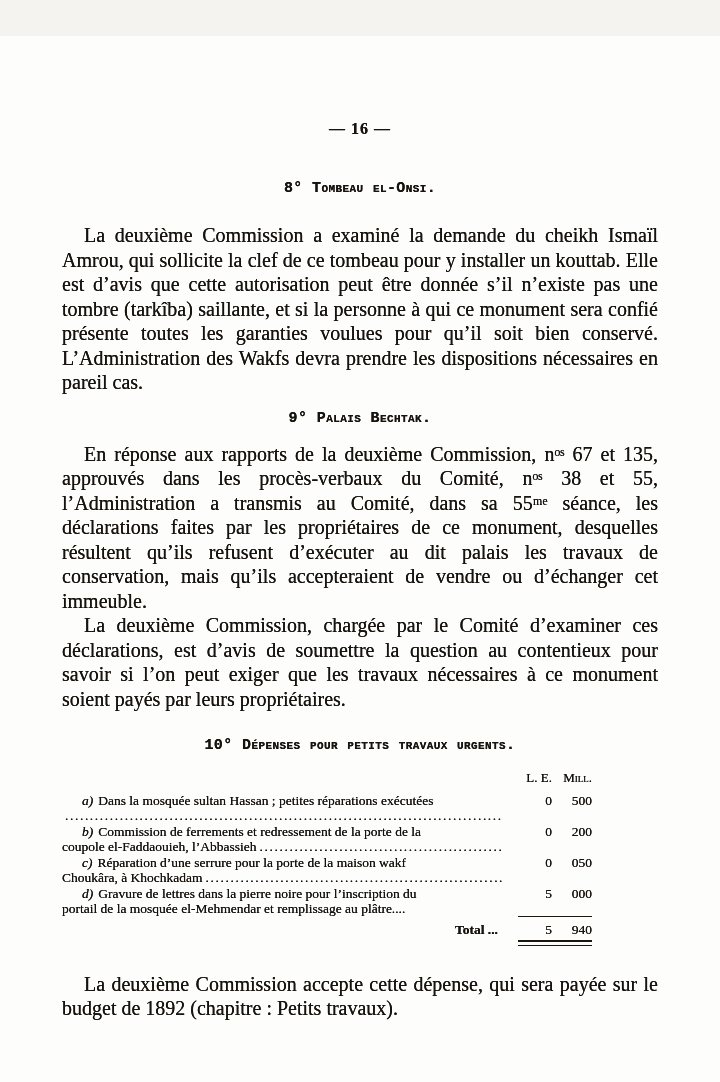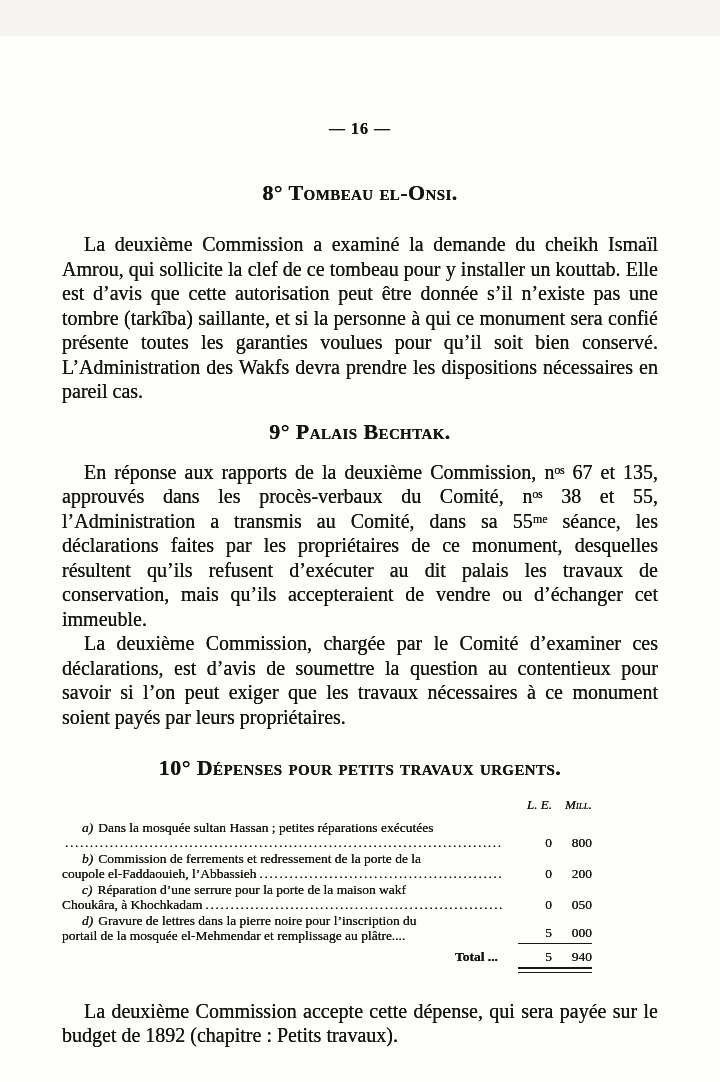--- a/index.html
+++ b/index.html
@@ -23,23 +23,24 @@
   }
   .page-number {
     text-align: center;
     font-size: 16px;
     font-weight: bold;
     letter-spacing: 1px;
   }
   .section-heading {
     text-align: center;
     font-variant: small-caps;
-    font-size: 22px;
+    font-size: 15px;
     letter-spacing: 0.4px;
     margin: 0;
+    font-family: Liberation Mono, monospace;
   }
   .h-tombeau  { margin-top: 42px; }
   .h-palais   { margin-top: 15px; }
   .h-depenses { margin-top: 26px; }
   .body-para {
     font-size: 20px;
     line-height: 24.5px;
     text-align: justify;
     text-indent: 22px;
     margin: 0;
@@ -49,27 +50,25 @@
   .p-palais-2 { margin-top: 0; }
   .p-closing  { margin-top: 26px; }
 
   
   .expense-table { margin-top: 16px; font-size: 13.5px; line-height: 15.5px; }
   .currency-header {
     display: flex; justify-content: flex-end;
     padding-right: 66px;
     margin-bottom: 7px;
     font-size: 13px;
-    font-style: italic;
   }
   .currency-header .col-le   { width: 34px; text-align: right; }
   .currency-header .col-mill { width: 40px; text-align: right; font-variant: small-caps; }
   .exp-row {
     display: flex;
-    align-items: flex-end;
     padding-right: 66px;
   }
   .desc { flex: 1; margin-right: 16px; min-width: 0; }
   .desc-line1 { padding-left: 20px; white-space: nowrap; overflow: hidden; }
   .marker { font-style: italic; margin-right: 5px; }
   .desc-line2 { display: flex; white-space: nowrap; overflow: hidden; }
   .leaders {
     flex: 1; overflow: hidden; white-space: nowrap;
     letter-spacing: 1.6px; margin-left: 3px;
   }
@@ -114,21 +113,21 @@
         <div class="desc">
           <div class="desc-line1">
             <span class="marker">a)</span><span>Dans la mosquée sultan Hassan ; petites réparations exécutées</span>
           </div>
           <div class="desc-line2">
             <span class="leaders">........................................................................................................</span>
           </div>
         </div>
         <div class="vals">
           <span class="val-le">0</span>
-          <span class="val-mill">800</span>
+          <span class="val-mill">500</span>
         </div>
       </div>
 
       <div class="exp-row row-b">
         <div class="desc">
           <div class="desc-line1">
             <span class="marker">b)</span><span>Commission de ferrements et redressement de la porte de la</span>
           </div>
           <div class="desc-line2">
             <span>coupole el-Faddaouieh, l’Abbassieh</span>

